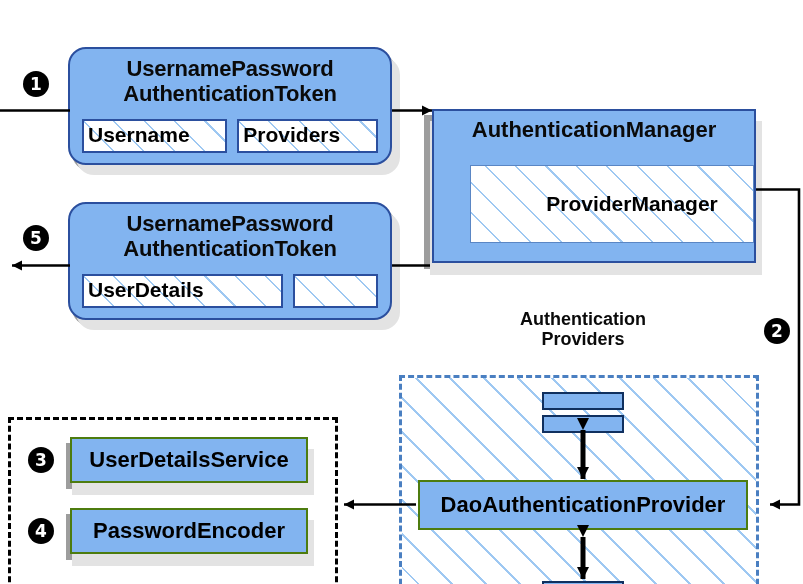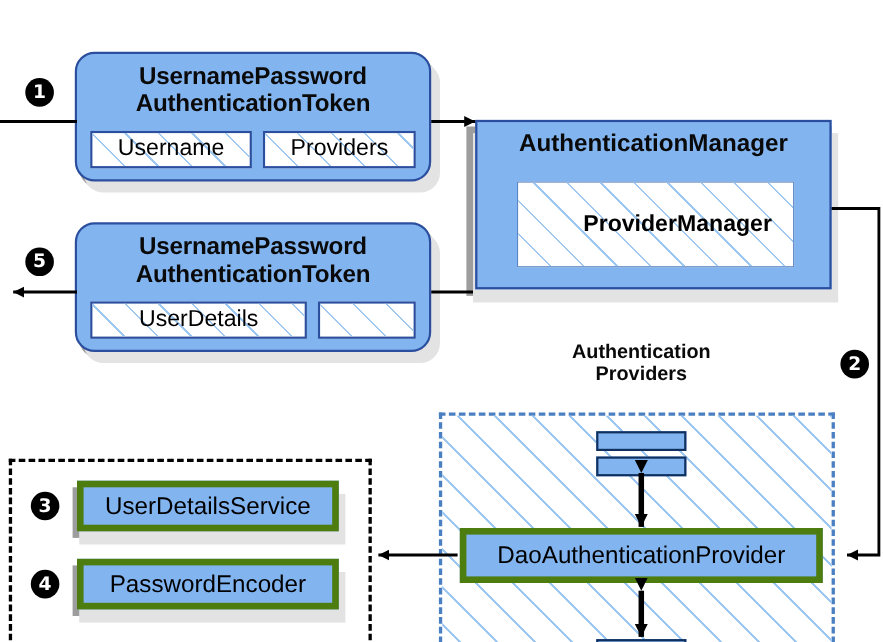--- a/index.html
+++ b/index.html
@@ -60,23 +60,23 @@
     left: 12px;
     right: 12px;
     bottom: 10px;
     display: flex;
     gap: 10px;
   }
   .field-box {
     flex: 1 1 auto;
     border: 2px solid #2b4f9e;
     background: #ffffff;
-    text-align: center;
+    text-align: left;
     font-size: 21px;
-    font-weight: normal;
+    font-weight: bold;
     color: #000;
     padding: 2px 4px 4px 4px;
     position: relative;
     overflow: hidden;
     box-sizing: border-box;
   }
   .field-box .lbl { position: relative; z-index: 2; }
   .hatchfill {
     position: absolute;
     left: 0; top: 0; right: 0; bottom: 0;
@@ -123,27 +123,27 @@
   .inner-center {
     display: flex;
     align-items: center;
     justify-content: center;
   }
 
   
   .blue-box {
     position: absolute;
     background: #82b4f0;
-    border: 6px solid #4d7c0f;
+    border: 2px solid #4d7c0f;
     z-index: 10;
     display: flex;
     align-items: center;
     justify-content: center;
     font-size: 22px;
-    font-weight: normal;
+    font-weight: bold;
     color: #000;
     box-sizing: border-box;
   }
 
   
   .dashed-black {
     position: absolute;
     border: 3px dashed #000000;
     background: transparent;
     z-index: 5;
@@ -277,21 +277,21 @@
         <div class="hatchfill"></div>
       </div>
     </div>
   </div>
 
   <div class="shadow-dark" style="left:424px;top:70px;width:332px;height:154px;"></div>
   <div class="shadow-light" style="left:430px;top:76px;width:332px;height:154px;"></div>
 
   <div class="mgr-card" style="left:432px;top:64px;width:324px;height:154px;">
     <div class="mgr-title">AuthenticationManager</div>
-    <div class="inner-white inner-center" style="left:36px;top:54px;width:252px;height:78px;padding-left:40px;">
+    <div class="inner-white inner-center" style="left:36px;top:54px;width:284px;height:78px;padding-left:40px;">
       <div class="hatchfill"></div>
       <span class="lbl">ProviderManager</span>
     </div>
   </div>
 
   <div class="caption" style="left:466px;top:264px;width:234px;">
     <div>Authentication</div>
     <div>Providers</div>
   </div>
 

